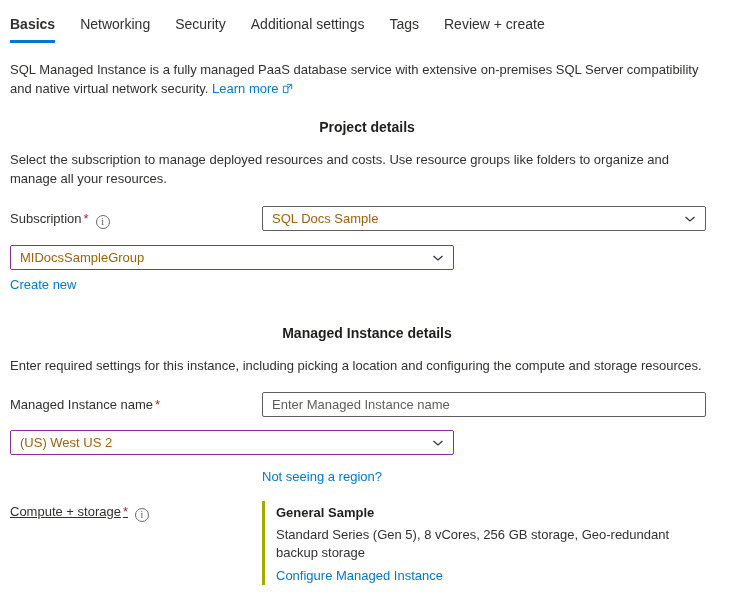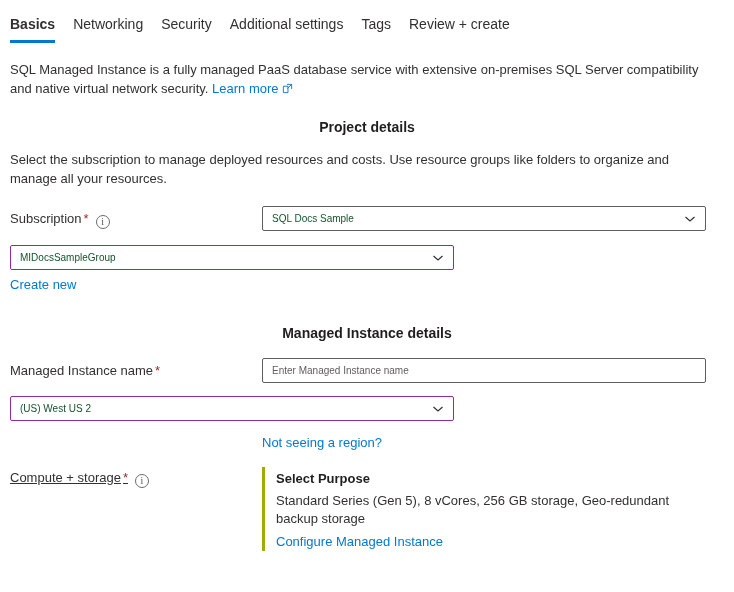--- a/index.html
+++ b/index.html
@@ -6,21 +6,21 @@
   html, body { background: #ffffff; }
   body {
     width: 734px; height: 592px;
     font-family: "Liberation Sans", sans-serif;
     font-size: 13px; color: #323130;
     overflow: hidden;
   }
   .page { padding: 10px 10px 0 10px; }
 
   
-  .tabbar { display: flex; gap: 18px; margin-top: 2px; align-items: center; }
+  .tabbar { display: flex; gap: 25px; margin-top: 2px; align-items: center; }
   .tab {
     font-size: 14px; color: #323130; padding: 4px 0 8px 0;
     border-bottom: 3px solid transparent; cursor: pointer; white-space: nowrap;
   }
   .tab.active { font-weight: bold; border-bottom-color: #0078d4; }
 
   
   .intro { margin-top: 17px; max-width: 700px; line-height: 19px; }
   .link { color: #0078d4; text-decoration: none; cursor: pointer; }
   .section-heading { margin-top: 21px; font-size: 14px; font-weight: bold; color: #201f1e; text-align: center; }
@@ -33,21 +33,21 @@
   .required { color: #a4262c; margin-left: 2px; }
   .info-icon {
     display: inline-flex; align-items: center; justify-content: center;
     width: 14px; height: 14px; border: 1px solid #6b6b70; border-radius: 50%;
     font-size: 10px; line-height: 1; color: #55555a; margin-left: 7px;
     font-family: "Liberation Serif", serif; vertical-align: -2px; cursor: default;
   }
   .combo, .text-input {
     width: 100%; height: 25px; border: 1px solid #605e5c; border-radius: 2px;
     background: #ffffff; display: flex; align-items: center;
-    padding: 0 9px; font-size: 10px; color: #14532d; cursor: pointer;
+    padding: 0 9px; font-size: 13px; color: #a16207; cursor: pointer;
     justify-content: space-between;
   }
   .combo.edited { border: 1px solid #8a2da5; }
   .chevron { flex-shrink: 0; margin-left: 8px; display: inline-flex; }
   input.text-input {
     font-family: "Liberation Sans", sans-serif; cursor: text; outline: none;
   }
   input.text-input::placeholder { color: #605e5c; opacity: 1; }
 
   .row-sub { margin-top: 18px; }
@@ -118,20 +118,21 @@
             <svg width="12" height="12" viewBox="0 0 12 12">
               <path d="M1.5 4 L6 8 L10.5 4" fill="none" stroke="#323130" stroke-width="1.2"></path>
             </svg>
           </span>
       </div>
       <div class="under-control"><a class="link">Create new</a></div>
     </div>
   </div>
 
   <div class="section-heading" style="margin-top:33px;">Managed Instance details</div>
+  <div class="section-desc">Enter required settings for this instance, including picking a location and configuring the compute and storage resources.</div>
 
   <div class="form-row row-name">
     <div class="label-cell">
       <span>Managed Instance name</span><span class="required">*</span>
     </div>
     <div class="control-cell">
       <input class="text-input" type="text" placeholder="Enter Managed Instance name" value="" style="">
     </div>
   </div>
 
@@ -154,20 +155,20 @@
       <a class="link">Not seeing a region?</a>
     </div>
   </div>
 
   <div class="form-row row-compute">
     <div class="label-cell" style="padding-top:3px;text-decoration:underline;">
       <span>Compute + storage</span><span class="required">*</span><span class="info-icon">i</span>
     </div>
     <div class="control-cell">
       <div class="sku-block">
-        <div class="sku-name">Select Purpose</div>
+        <div class="sku-name">General Sample</div>
         <div class="sku-desc">Standard Series (Gen 5), 8 vCores, 256 GB storage, Geo-redundant backup storage</div>
         <a class="link sku-link">Configure Managed Instance</a>
       </div>
     </div>
   </div>
 
 </div>
 
 </body></html>

